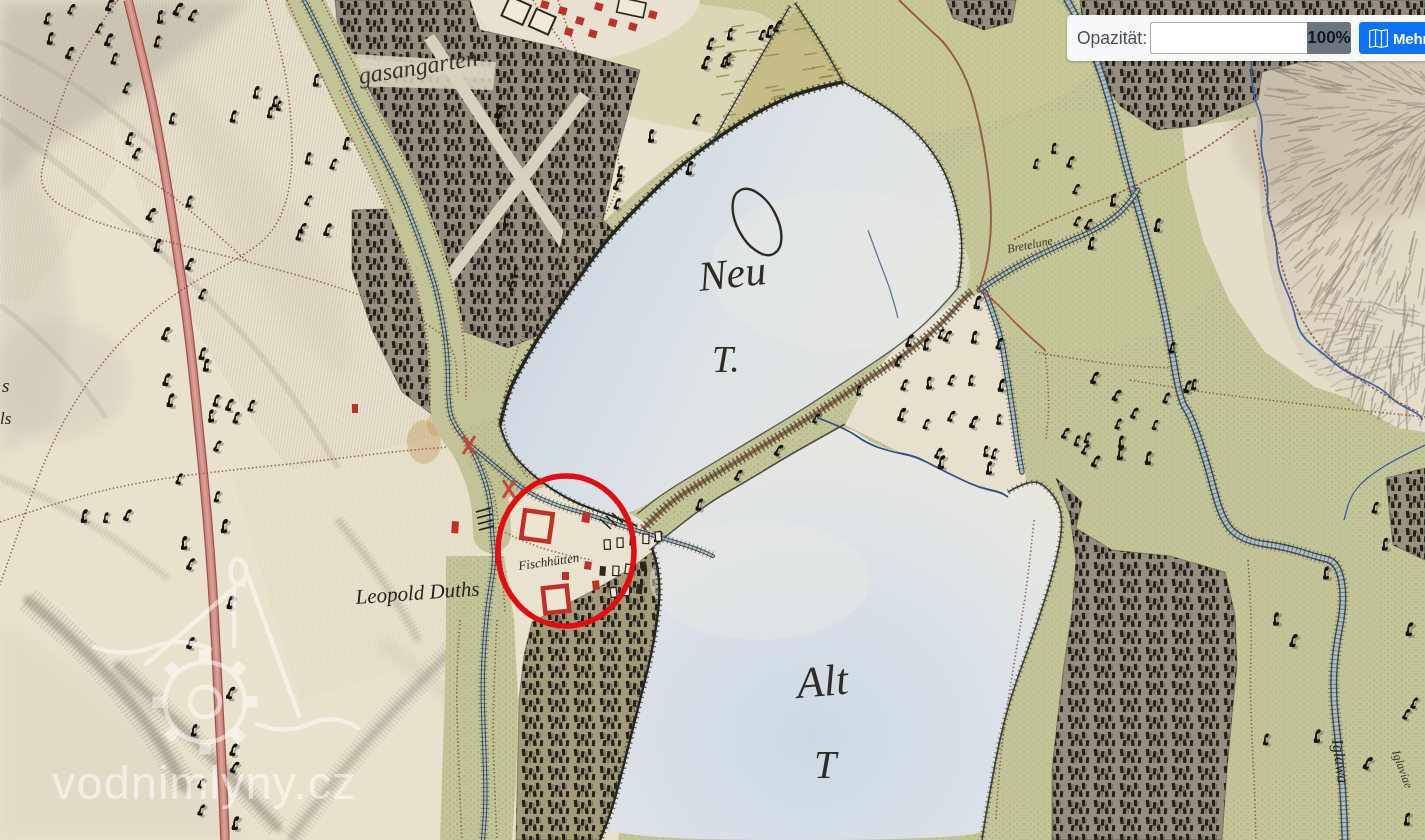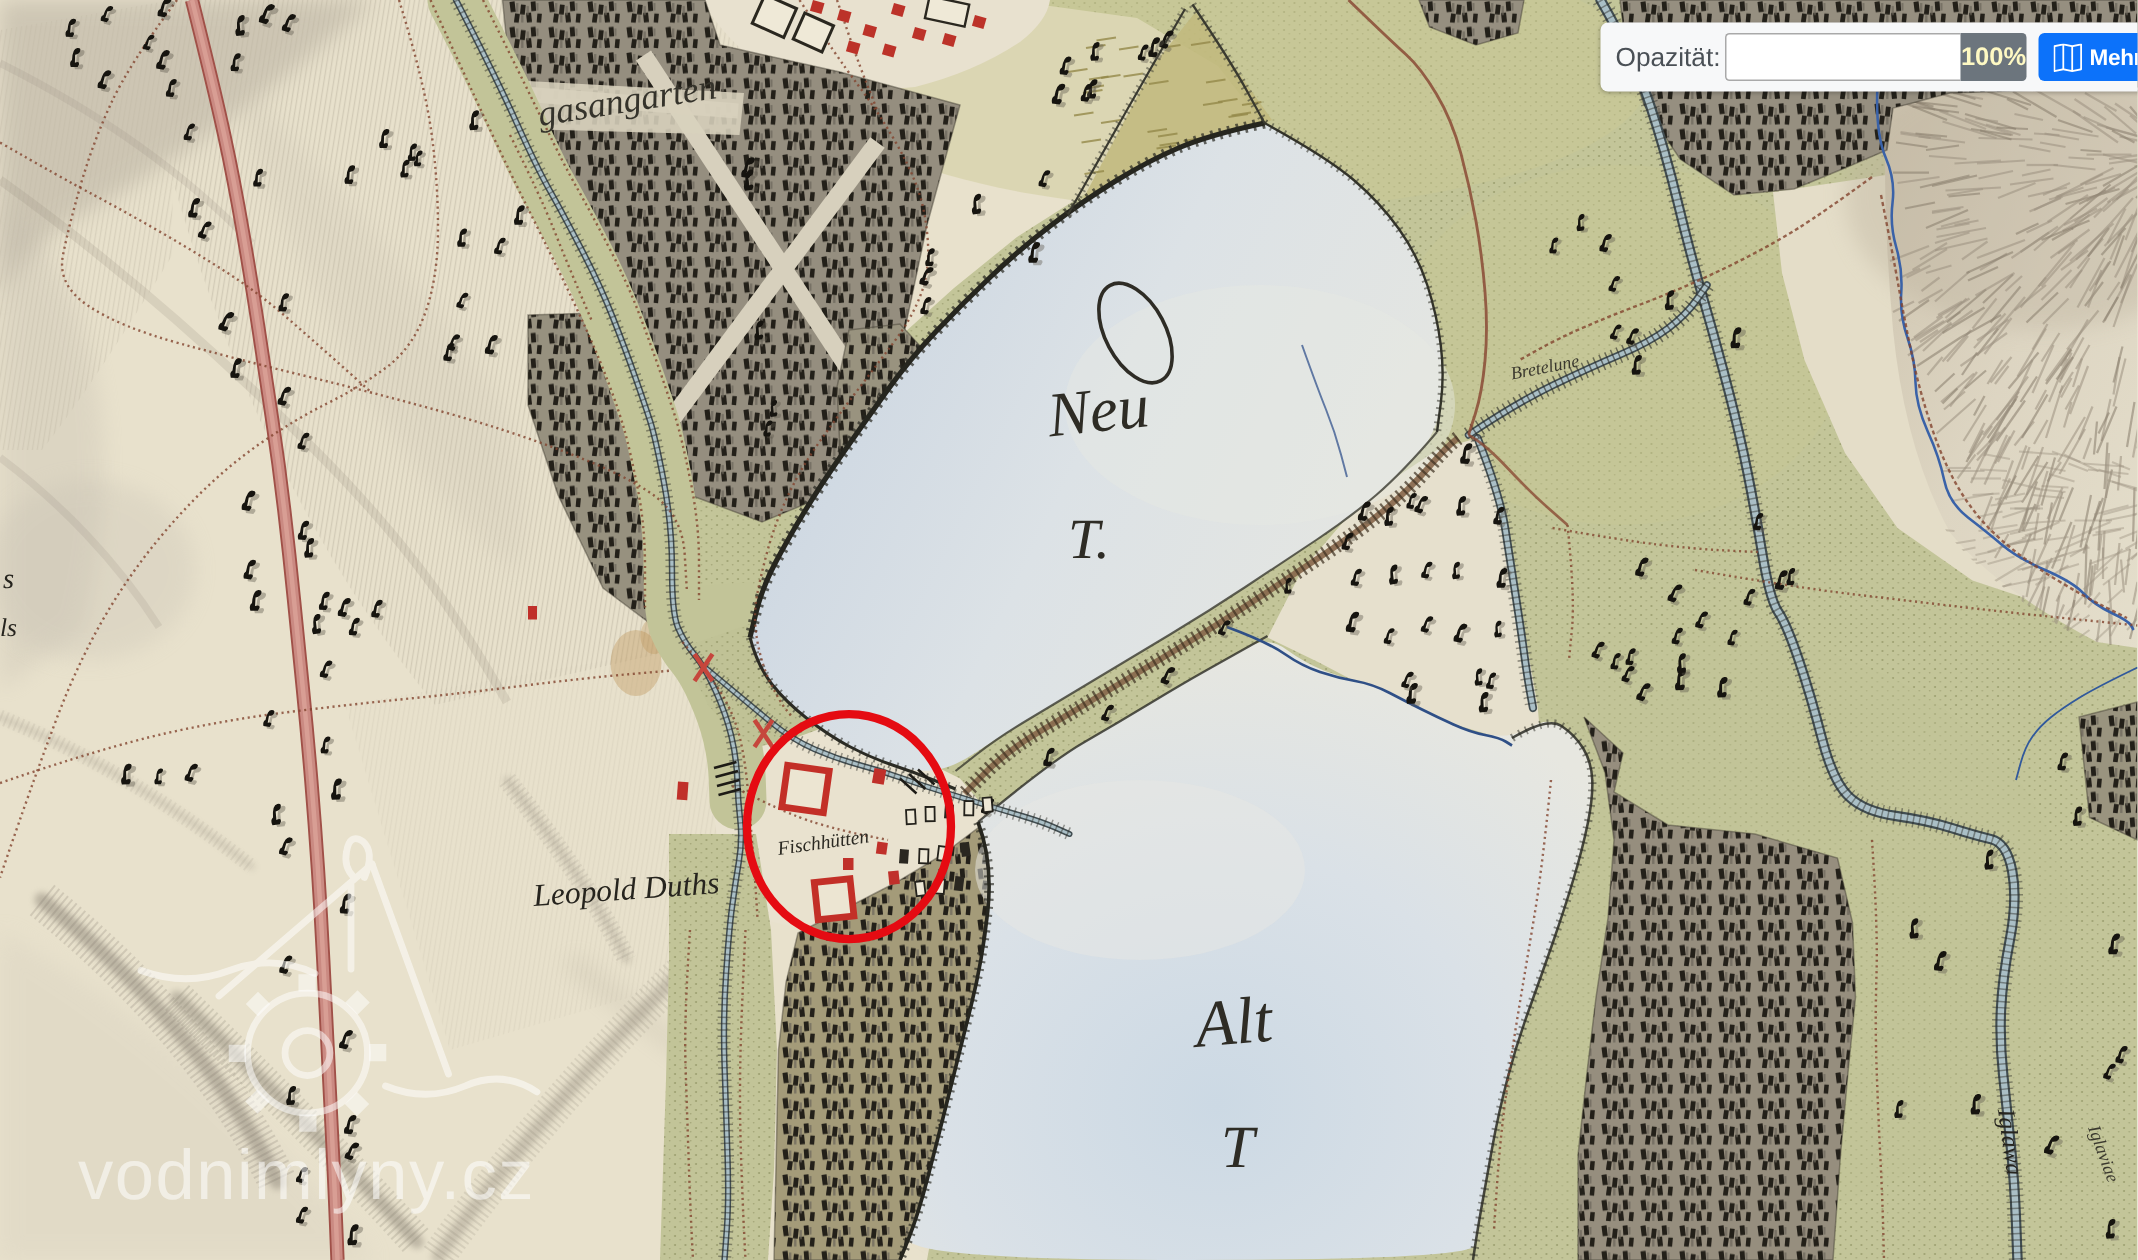--- a/index.html
+++ b/index.html
@@ -1,18 +1,18 @@
 <!DOCTYPE html>
 <html><head><meta charset="utf-8"><title>map</title><style>
 html,body{margin:0;padding:0;background:#fff}
 #wrap{position:relative;width:1425px;height:840px;overflow:hidden;font-family:"Liberation Sans",sans-serif}
 #toolbar{position:absolute;top:15px;left:1067px;width:364px;height:46px;background:#f7f8f9;border-radius:5px 0 0 5px;box-shadow:0 1px 3px rgba(0,0,0,0.25)}
 #toolbar .lbl{position:absolute;left:10px;top:13px;color:#4a5056;font-size:17.5px}
 #slider{position:absolute;left:83px;top:7px;width:156px;height:30px;background:#fff;border:1px solid #a9a9a9;border-right:none;border-radius:3px 0 0 3px}
-#pct{position:absolute;left:240px;top:7px;width:44px;height:32px;background:#6c757d;color:#fef9c3;font-size:17px;font-weight:700;display:flex;align-items:center;justify-content:center;border-radius:0 3px 3px 0}
+#pct{position:absolute;left:240px;top:7px;width:44px;height:32px;background:#6c757d;color:#0f172a;font-size:17px;font-weight:700;display:flex;align-items:center;justify-content:center;border-radius:0 3px 3px 0}
 #mehr{position:absolute;left:292px;top:7px;right:0;height:32px;background:#0c72fa;color:#fff;font-size:15px;font-weight:600;letter-spacing:-0.2px;display:flex;align-items:center;border-radius:4px;padding-left:10px;overflow:hidden;white-space:nowrap}
 #mehr svg{flex:none;margin-right:5px}
 </style></head><body>
 <div id="wrap">
 
 <svg width="1425" height="840" viewBox="0 0 1425 840">
       <defs>
 <filter id="soft2" x="-30%" y="-30%" width="160%" height="160%">
           <feGaussianBlur stdDeviation="2"></feGaussianBlur>
         </filter>

